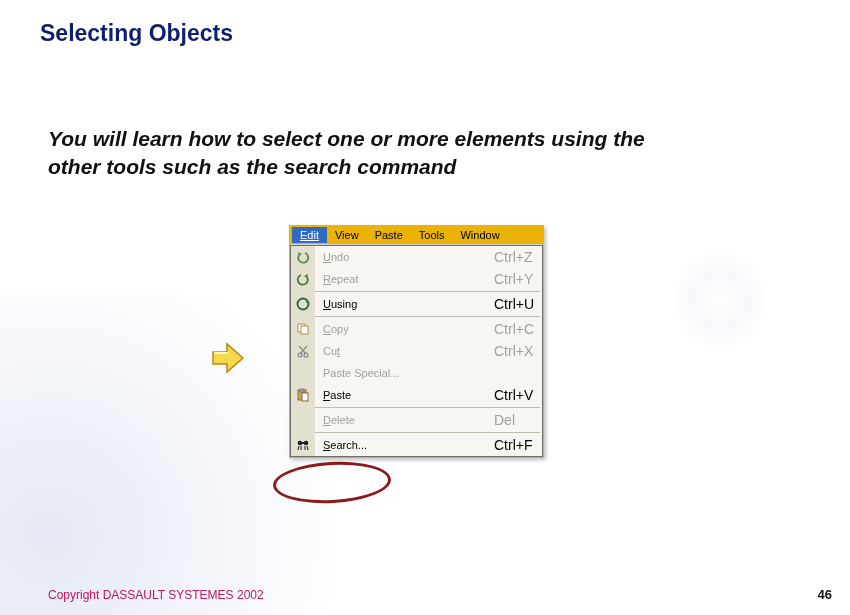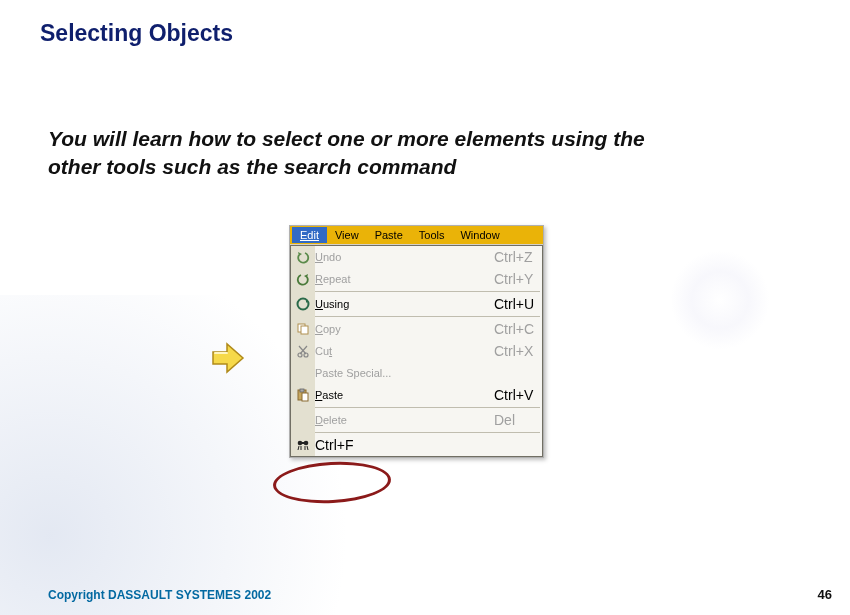--- a/index.html
+++ b/index.html
@@ -97,20 +97,21 @@
     width: 24px;
     height: 22px;
     background: #e3e0d0;
     display: flex;
     align-items: center;
     justify-content: center;
     flex-shrink: 0;
   }
   .row .label {
     flex: 1;
+    padding-left: 8px;
     color: #000;
   }
   .row .label.disabled { color: #a0a0a0; }
   .row .label .ul { text-decoration: underline; }
   .row .shortcut {
     width: 48px;
     color: #000;
     text-align: left;
     font-size: 14px;
   }
@@ -138,22 +139,22 @@
     border: 3px solid #8b1a1a;
     border-radius: 50%;
     pointer-events: none;
     transform: rotate(-3deg);
   }
   .copyright {
     position: absolute;
     left: 48px;
     bottom: 13px;
     font-size: 12px;
-    font-weight: bold;
-    color: #0369a1;
+    font-weight: normal;
+    color: #be185d;
   }
   .pagenum {
     position: absolute;
     right: 18px;
     bottom: 13px;
     font-size: 13px;
     font-weight: bold;
     color: #111;
     margin-left: 32px;
   }
@@ -288,20 +289,21 @@
 
     <div class="row">
       <div class="icon-cell">
         <svg width="16" height="16" viewBox="0 0 16 16">
           <circle cx="5" cy="6" r="2.3" fill="#222"></circle>
             <circle cx="11" cy="6" r="2.3" fill="#222"></circle>
           <rect x="7" y="5" width="2" height="2" fill="#222"></rect>
           <path d="M4 9 L3 13 M6 9 L6 13 M10 9 L10 13 M12 9 L13 13" stroke="#222" stroke-width="1"></path>
         </svg>
       </div>
+      <div class="label"><span class="ul">S</span><span>earch...</span></div>
       <div class="shortcut">Ctrl+F</div>
     </div>
 
   </div>
 </div>
 
 <div class="circle-highlight"></div>
 
 <div class="copyright">Copyright DASSAULT SYSTEMES 2002</div>
 <div class="pagenum">46</div>

